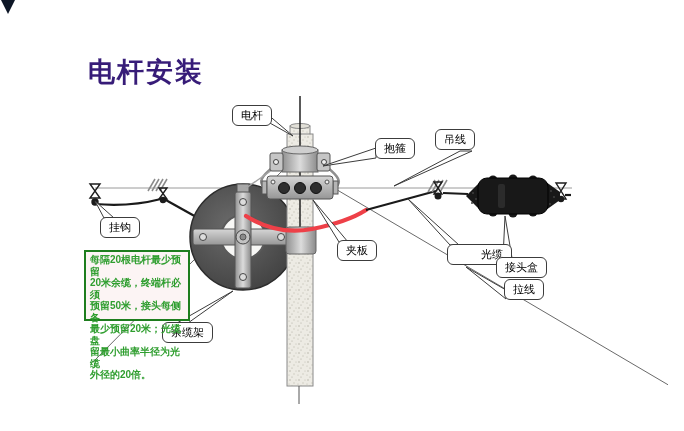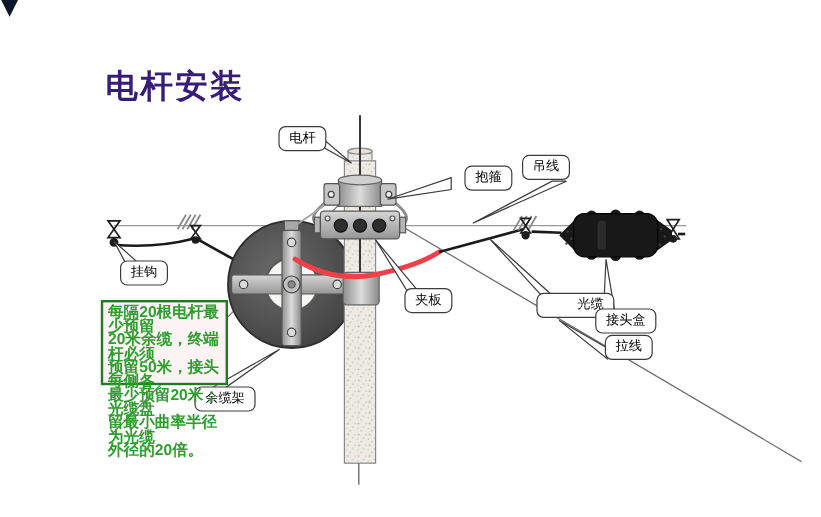--- a/index.html
+++ b/index.html
@@ -21,21 +21,21 @@
   }
   svg.diagram { position:absolute; left:0; top:0; }
   .callout {
     position:absolute; background:#fff; border:1px solid #3c3c3c;
     border-radius:6px; padding:2px 8px; font-size:11px; line-height:15px;
     color:#000; white-space:nowrap;
   }
   .note {
     position:absolute; left:84px; top:250px; width:106px; height:71px;
     box-sizing:border-box; background:#fcf4f4; border:2px solid #1e7d1e;
-    color:#2f9e2f; font-size:13px; line-height:11.5px; font-weight:bold;
+    color:#2f9e2f; font-size:10px; line-height:11.5px; font-weight:bold;
     padding:2px 4px; white-space:pre-line; letter-spacing:0;
   }
 </style>
 </head>
 <body>
 
 <div class="stage">
 
   <div class="corner-tri"></div>
 
@@ -190,21 +190,21 @@
       <polygon points="104,218 114,218 95,201"></polygon>
       <polygon points="339,242 348,242 313,200"></polygon>
       <polygon points="450,245 459,245 408,199"></polygon>
       <polygon points="503,258 512,258 505,216"></polygon>
       <polygon points="506,290 506,299 466,267"></polygon>
       <polygon points="177,323 188,323 233,291"></polygon>
     </g>
   </svg>
 
   <div class="callout" style="left:232px; top:93px;margin-top:12px;">电杆</div>
-  <div class="callout" style="left:375px; top:138px;margin-left:12px;">抱箍</div>
+  <div class="callout" style="left:375px; top:138px;">抱箍</div>
   <div class="callout" style="left:435px; top:129px;">吊线</div>
   <div class="callout" style="left:100px; top:217px;">挂钩</div>
   <div class="callout" style="left:337px; top:240px;">夹板</div>
   <div class="callout" style="left:447px; top:244px;padding-left:33px;">光缆</div>
   <div class="callout" style="left:496px; top:257px;">接头盒</div>
   <div class="callout" style="left:504px; top:279px;">拉线</div>
   <div class="callout" style="left:162px; top:322px;">余缆架</div>
 
   <div class="note">每隔20根电杆最少预留
 20米余缆，终端杆必须

